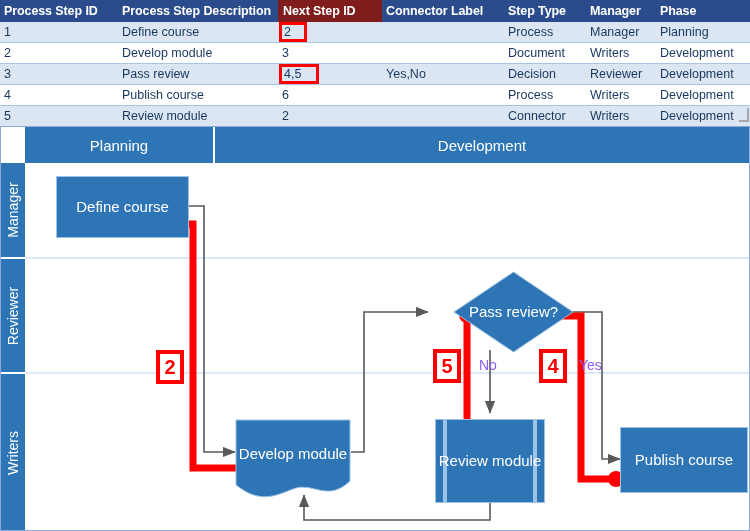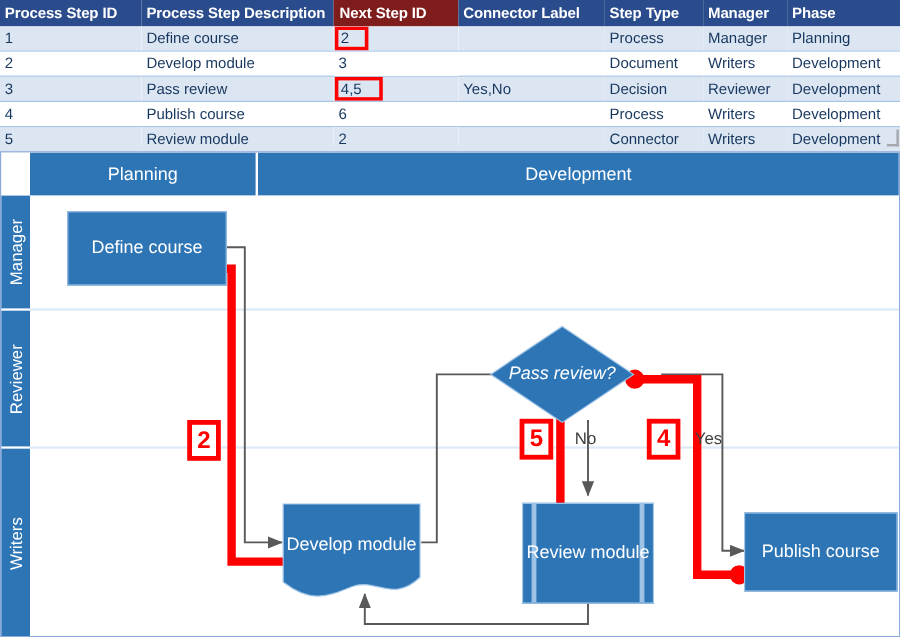--- a/index.html
+++ b/index.html
@@ -65,21 +65,21 @@
      color:#fff;font-size:15px;line-height:1.15;text-align:center;z-index:2;}
 
   
   .conn{position:absolute;left:0;top:0;width:750px;height:405px;}
 
   
   .callout{position:absolute;border:4px solid #FF0000;background:#FFFFFF;
      color:#FF0000;font-weight:bold;font-size:20px;
      display:flex;align-items:center;justify-content:center;box-sizing:border-box;z-index:6;}
 
-  .edge-lbl{position:absolute;color:#404040;font-size:14px;z-index:5;}
+  .edge-lbl{position:absolute;color:#8b5cf6;font-size:14px;z-index:5;}
 </style>
 </head>
 <body>
 
 <div id="root">
 
   <div class="tbl-wrap">
     <table class="grid">
       <colgroup>
         <col style="width:118px">
@@ -217,21 +217,21 @@
         <circle cx="466" cy="188" r="8"></circle>
         <circle cx="528" cy="189" r="8"></circle>
         <circle cx="615" cy="352" r="8"></circle>
       </g>
     </svg>
 
     <div class="shape" style="left:55px;top:49px;width:133px;height:62px;">
       <span>Define course</span>
     </div>
 
-    <div class="diamond-wrap" style="left:406px;top:143px;width:123px;height:84px;font-style:italic;">
+    <div class="diamond-wrap" style="left:451px;top:143px;width:123px;height:84px;">
       <svg width="123" height="84">
         <polygon points="61.5,2 121,42 61.5,82 2,42" fill="#2E75B6" stroke="#9DC3E6" stroke-width="1"></polygon>
       </svg>
       <div class="diamond-lbl">Pass review?</div>
     </div>
 
     <div class="shape doc" style="left:234px;top:292px;width:116px;height:84px;">
       <svg class="doc-svg" width="116" height="84">
         <path d="M1,1 H115 V62 C92,84 78,62 58,70 C38,78 24,84 1,66 Z" fill="#2E75B6" stroke="#9DC3E6" stroke-width="1"></path>
       </svg>

